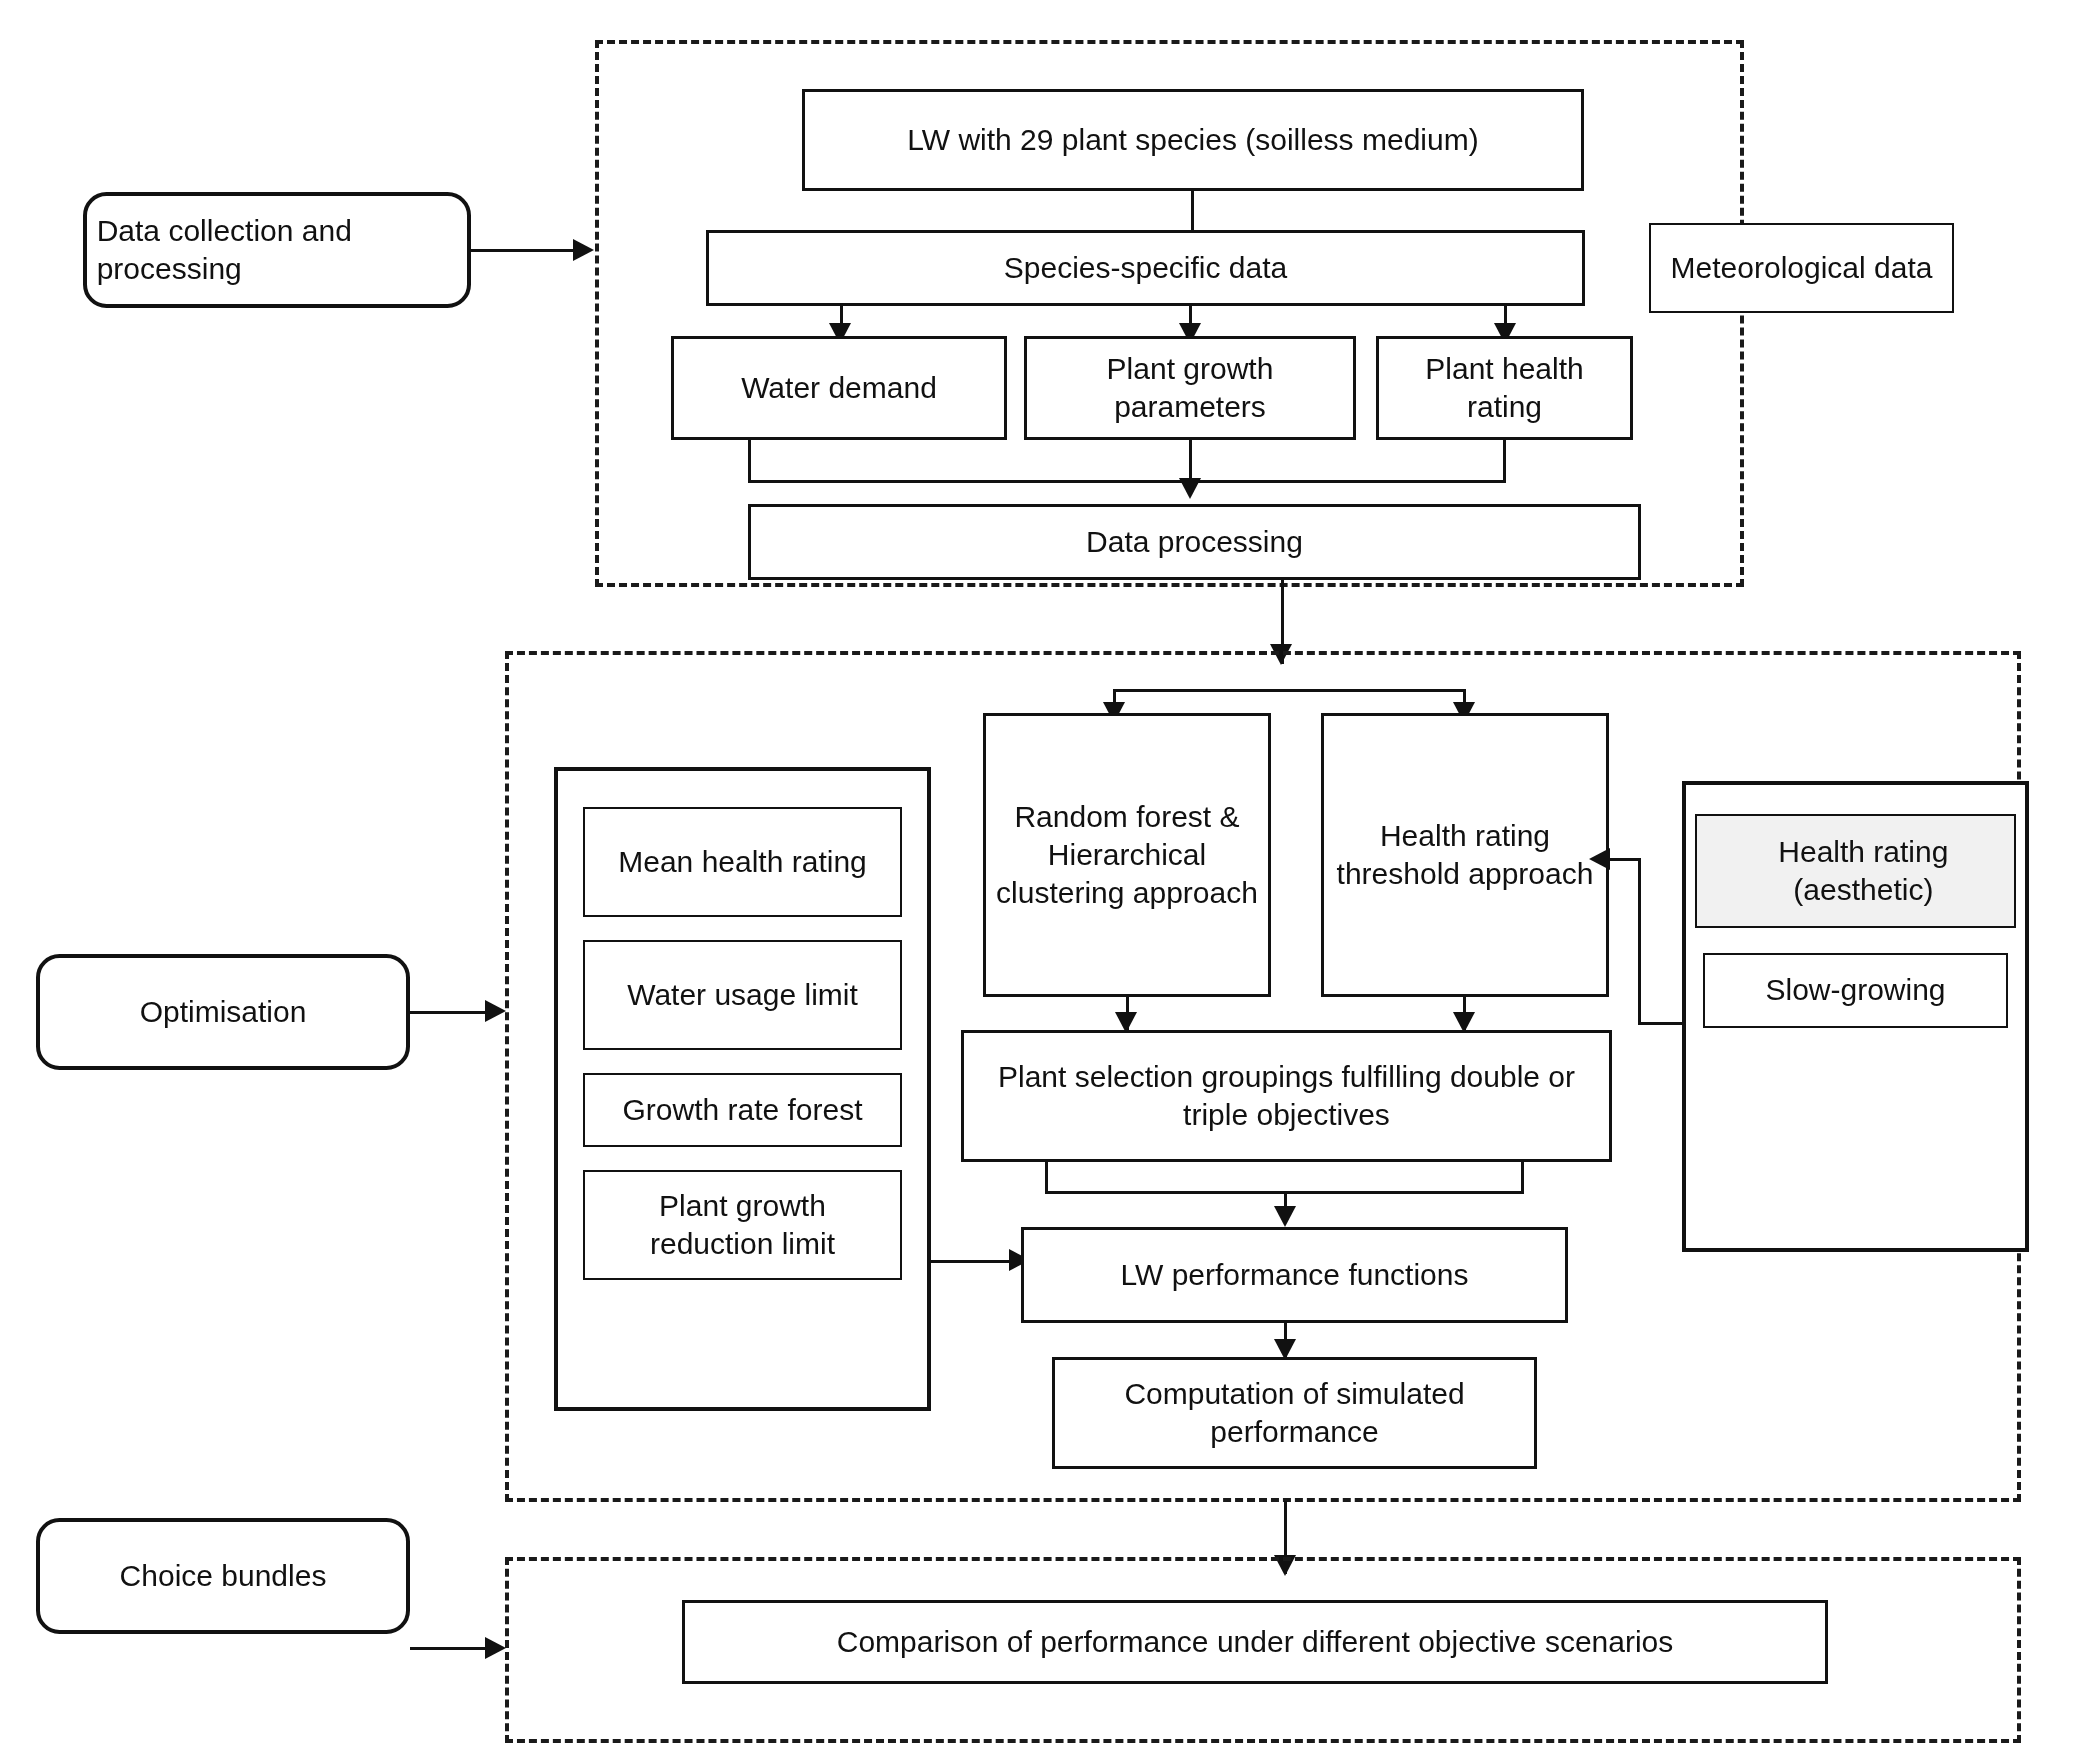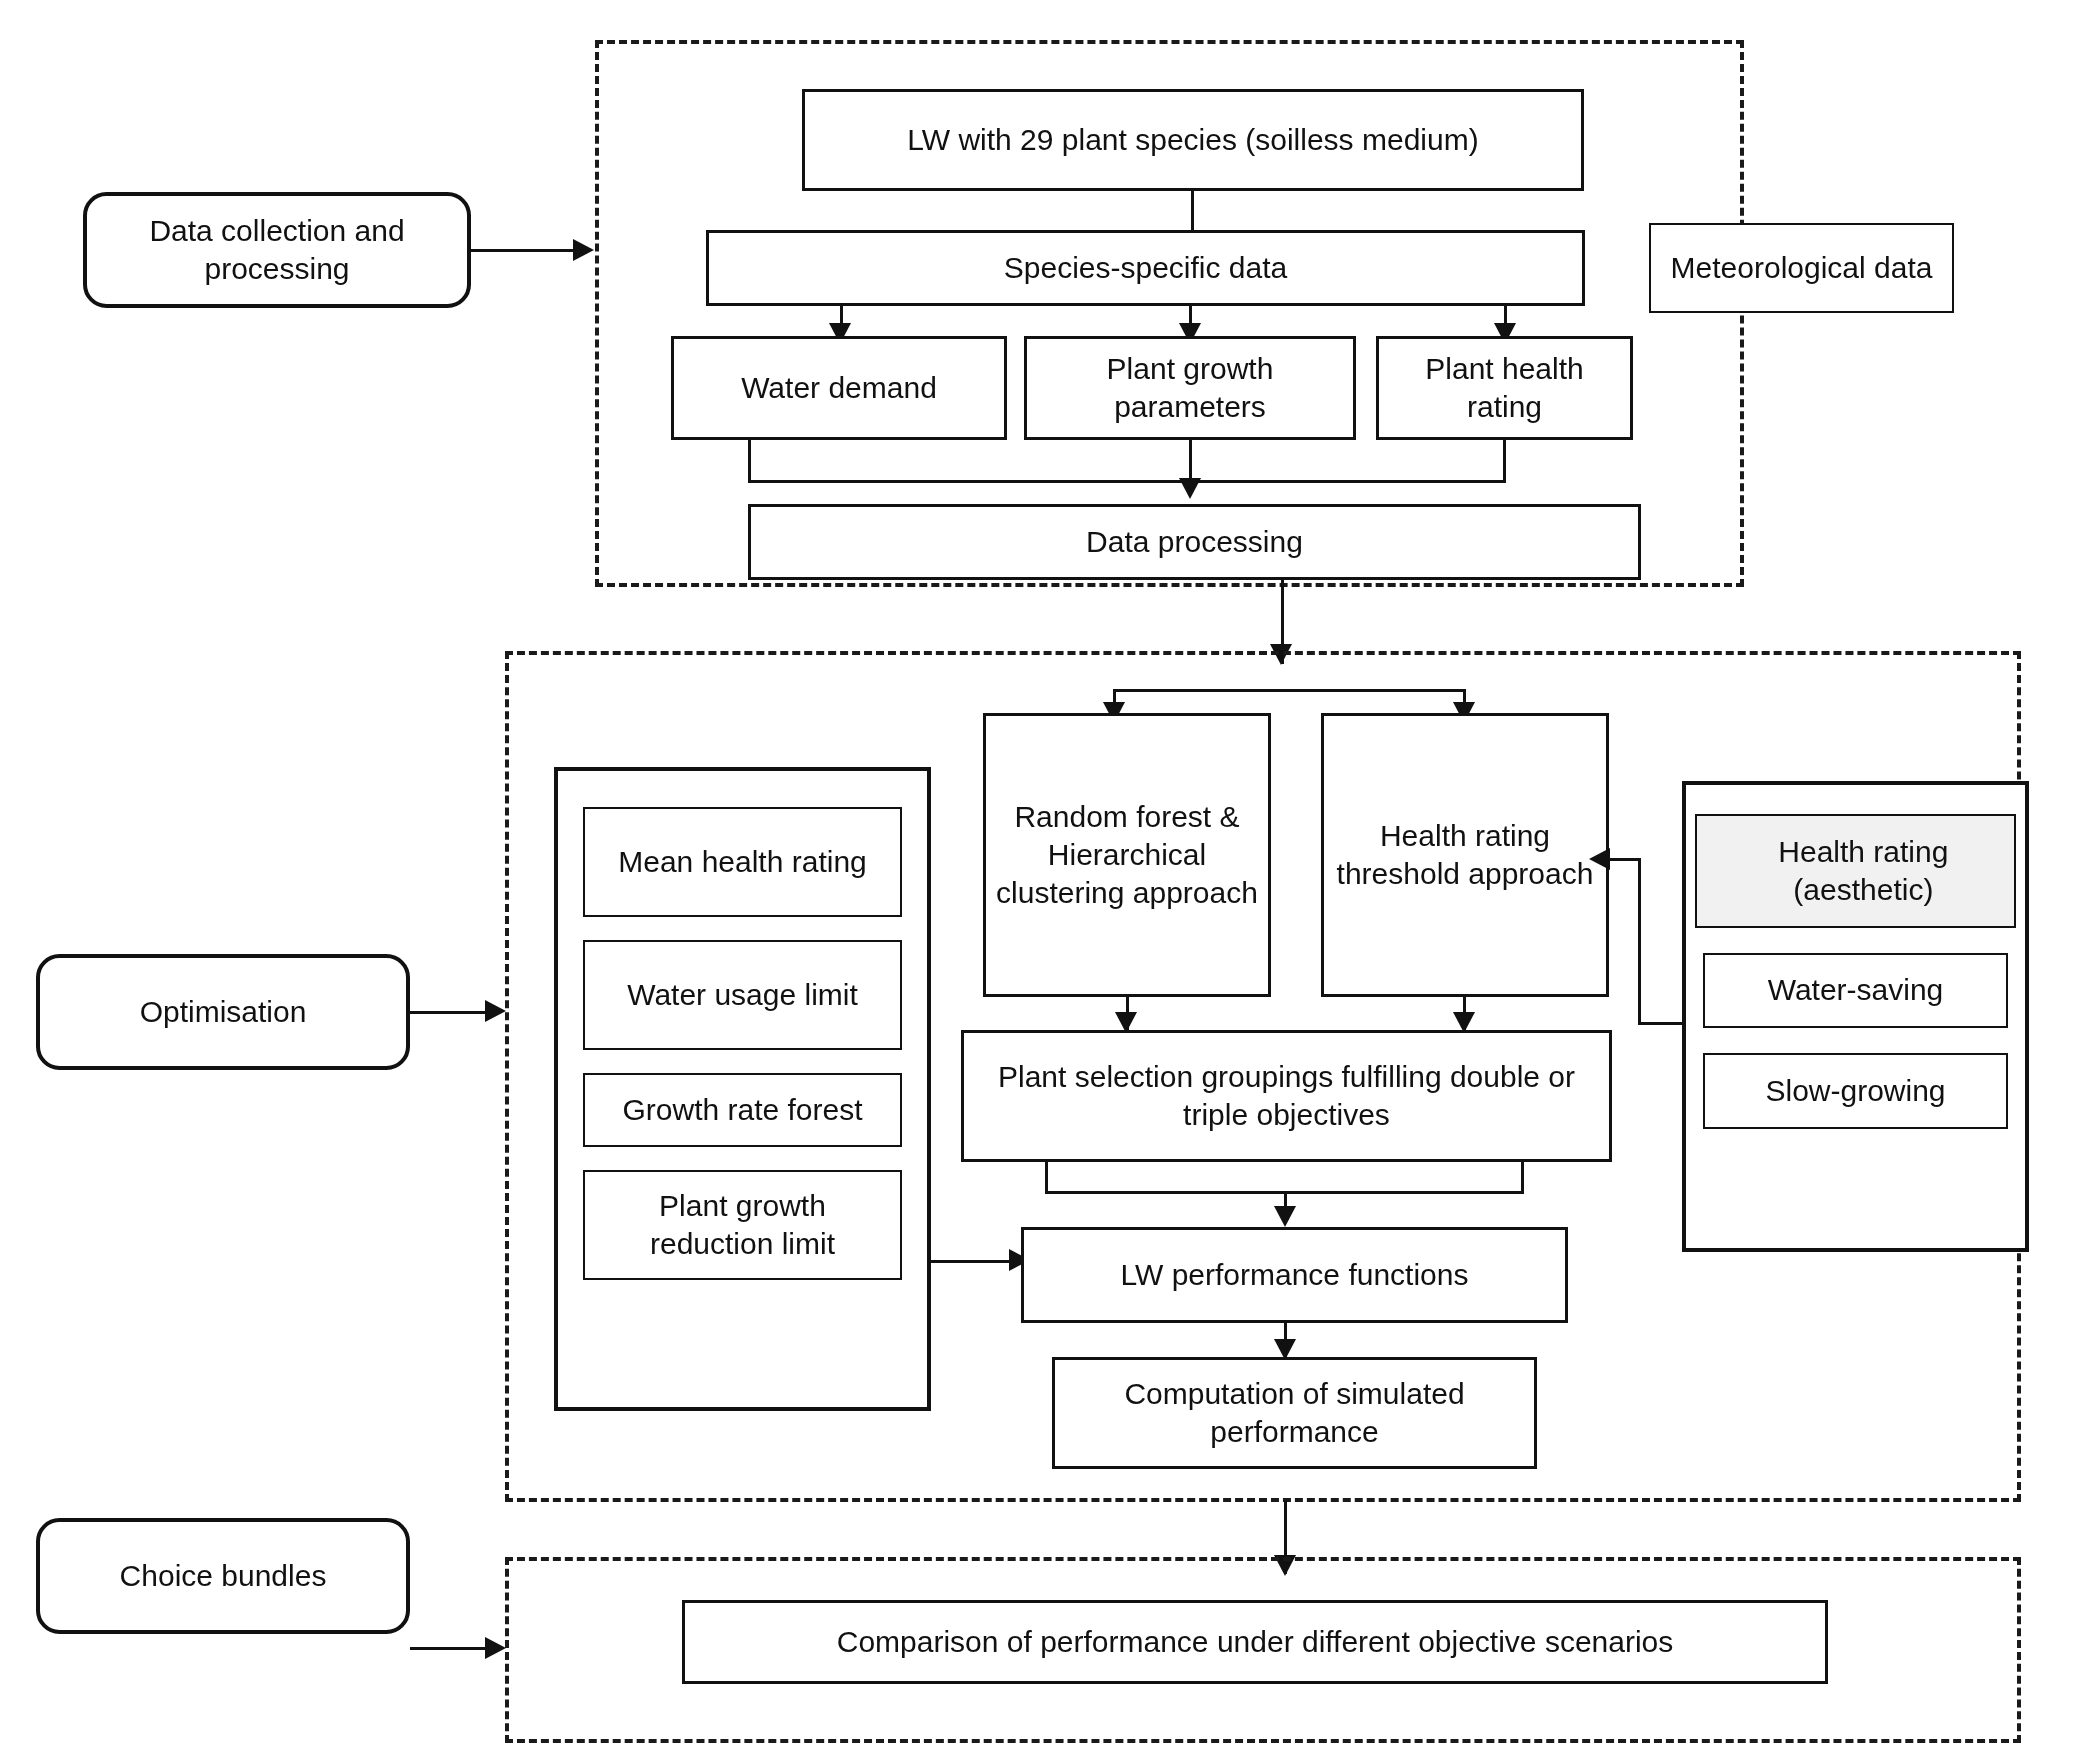--- a/index.html
+++ b/index.html
@@ -24,21 +24,21 @@
   }
 
   
   .pill{
     border:4.8px solid #111111;
     border-radius:23.5px;
     background:#ffffff;
     display:flex;
     align-items:center;
     justify-content:center;
-    text-align:center;
+    text-align:left;
     font-size:30px;
     line-height:1.28;
     padding:4.2px 9.7px;
   }
 
   
   .node{
     border:3.5px solid #111111;
     background:#ffffff;
     display:flex;
@@ -223,23 +223,20 @@
 
   <div class="abs node" style="left:1052px;top:1357px;width:485px;height:112px;flex-direction:column;">
     <span>Computation of simulated performance</span>
   </div>
 
   <div class="abs group-frame" style="left:1682px;top:781px;width:347px;height:471px;">
     <div class="group-body" style="padding:29px 0 0 0;">
       <div class="node thin shaded" style="width:284px;height:104px;flex-direction:column;margin-bottom:25px;">
         <span>Health rating (aesthetic)</span>
       </div>
-      <div class="node thin" style="width:284px;height:66px;margin-bottom:25px;">
-        <span>Water-saving</span>
-      </div>
       <div class="node thin" style="width:284px;height:66px;">
         <span>Slow-growing</span>
       </div>
     </div>
   </div>
 
   <div class="ln-v" style="left:1638px;top:858px;height:166px;"></div>
   <div class="ln-h" style="left:1638px;top:1022px;width:46px;"></div>
   <div class="ln-h" style="left:1610px;top:858px;width:30px;"></div>
   <div class="arrow-l" style="left:1589px;top:848px;"></div>

